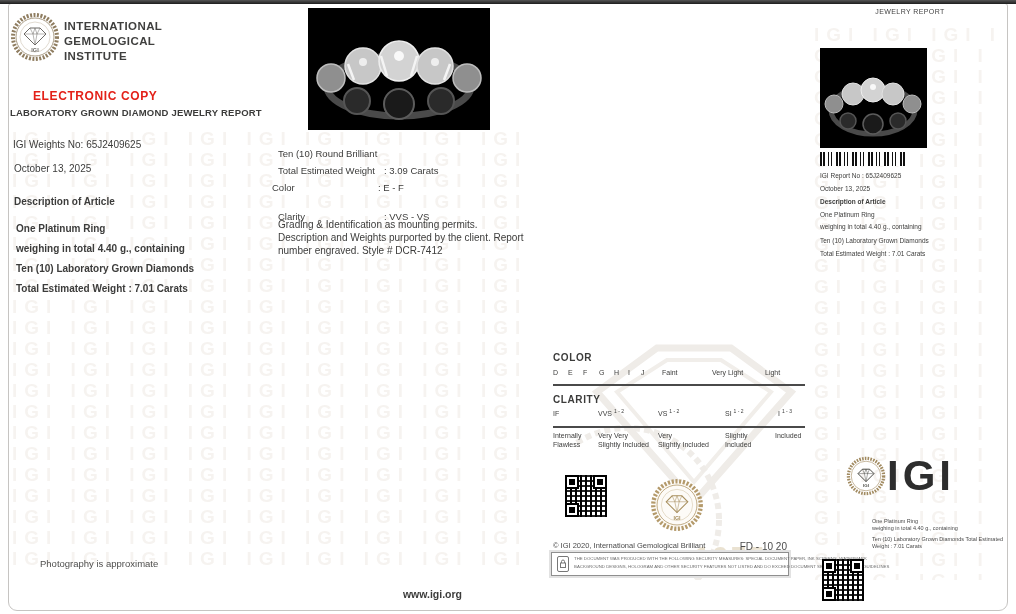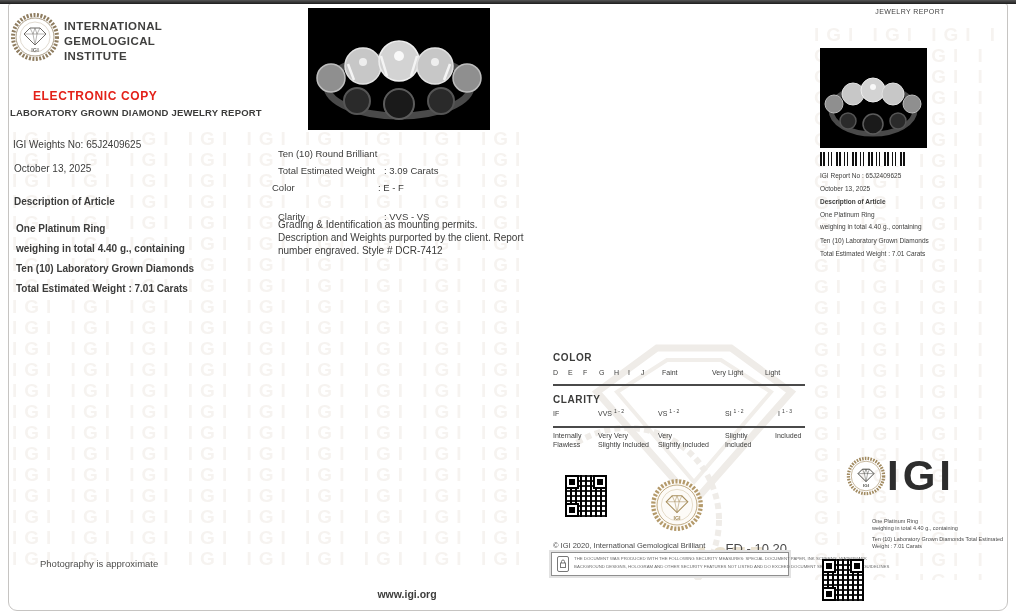--- a/index.html
+++ b/index.html
@@ -157,34 +157,34 @@
 </div>
 <svg class="abs" style="left:650px;top:478px;" width="54" height="54" viewBox="0 0 100 100">
   <circle cx="50" cy="50" r="44" fill="#fdfbf7" stroke="#b49a6b" stroke-width="8" stroke-dasharray="4 3"></circle>
   <circle cx="50" cy="50" r="37" fill="none" stroke="#b49a6b" stroke-width="1.5"></circle>
   <circle cx="50" cy="50" r="29" fill="none" stroke="#c8b48e" stroke-width="0.8"></circle>
   <path d="M30,44 L41,33 L59,33 L70,44 L50,64 Z" fill="none" stroke="#a8905f" stroke-width="2"></path>
   <path d="M30,44 L70,44 M41,33 L46,44 L50,33 L54,44 L59,33 M46,44 L50,64 L54,44" fill="none" stroke="#a8905f" stroke-width="1"></path>
   <text x="50" y="78" font-size="10" text-anchor="middle" fill="#a8905f" font-weight="bold">IGI</text>
 </svg>
 <div class="abs" style="left:553px;top:541px;font-size:7.5px;color:#4a4a4a;">© IGI 2020, International Gemological Brilliant</div>
-<div class="abs" style="left:687px;top:541px;width:100px;text-align:right;font-size:13px;color:#4a4a4a;">FD - 10 20</div>
+<div class="abs" style="left:687px;top:541px;width:100px;text-align:right;font-size:10px;color:#4a4a4a;">FD - 10 20</div>
 <div class="sec" style="left:551px;top:552px;width:236px;height:22px;">
   <svg style="position:absolute;left:5px;top:3px;" width="12" height="16" viewBox="0 0 12 16">
     <rect x="0.5" y="0.5" width="11" height="15" fill="#fff" stroke="#777" rx="1.5"></rect>
     <rect x="3.5" y="7" width="5" height="4.5" fill="none" stroke="#777"></rect>
     <path d="M4.5,7 V5.5 a1.5,1.5 0 0 1 3,0 V7" fill="none" stroke="#777"></path>
   </svg>
   <div style="position:absolute;left:22px;top:3px;width:300px;">
     <div class="sec-text">THE DOCUMENT WAS PRODUCED WITH THE FOLLOWING SECURITY MEASURES:  SPECIAL DOCUMENT PAPER, INK SCREENS, WATERMARK</div>
     <div class="sec-text">BACKGROUND DESIGNS, HOLOGRAM AND OTHER SECURITY FEATURES NOT LISTED AND DO EXCEED DOCUMENT SECURITY INDUSTRY GUIDELINES</div>
   </div>
 </div>
 <div class="abs" style="left:40px;top:558px;font-size:9.5px;color:#4f4f4e;">Photography is approximate</div>
-<div class="abs b" style="left:352px;top:588px;width:110px;text-align:center;font-size:10.5px;">www.igi.org</div>
+<div class="abs b" style="left:352px;top:588px;width:110px;text-align:right;font-size:10.5px;">www.igi.org</div>
 
 <div class="abs" style="left:812px;top:8px;width:196px;text-align:center;font-size:7px;letter-spacing:0.4px;color:#444;">JEWELRY REPORT</div>
 <svg class="abs photo" style="left:820px;top:48px;" width="107" height="100" viewBox="0 0 107 100">
   <rect width="107" height="100" fill="#000"></rect>
   <ellipse cx="53" cy="62" rx="42" ry="24" fill="none" stroke="#4a4a4a" stroke-width="5"></ellipse>
   <circle cx="53" cy="76" r="10" fill="#1a1a1a" stroke="#5c5c5c" stroke-width="1.5"></circle>
   <circle cx="28" cy="73" r="8" fill="#2a2a2a" stroke="#555" stroke-width="1.5"></circle>
   <circle cx="78" cy="73" r="8" fill="#2a2a2a" stroke="#555" stroke-width="1.5"></circle>
   <circle cx="14" cy="56" r="9" fill="#8f8f8f" stroke="#bdbdbd"></circle>
   <circle cx="33" cy="46" r="11" fill="#c7c7c7" stroke="#e2e2e2"></circle>

